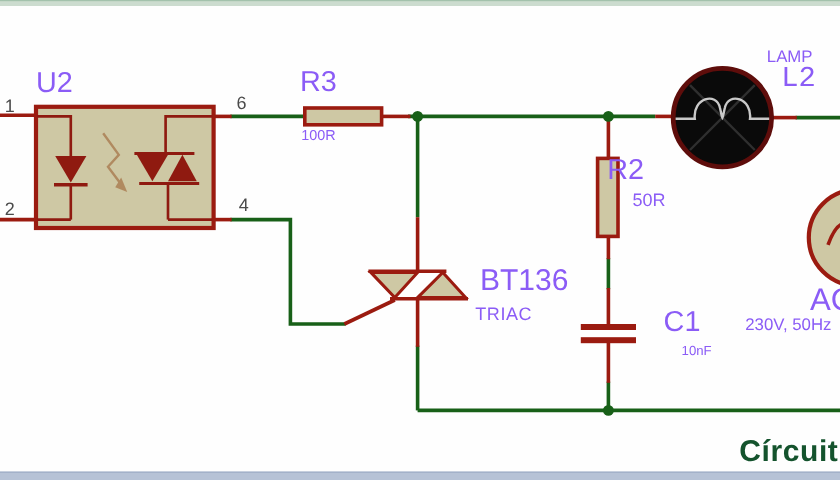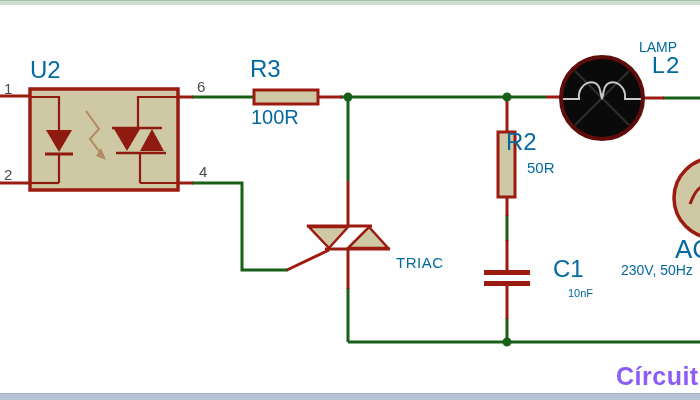--- a/index.html
+++ b/index.html
@@ -5,44 +5,44 @@
   html,body{margin:0;padding:0;background:#e8e8e8;}
   #canvas{
     position:relative;width:700px;height:400px;background:#fefefe;
     overflow:hidden;font-family:"Liberation Sans",sans-serif;
   }
   .strip-top{position:absolute;left:0;top:0;width:700px;height:5px;
     background:#ccdccf;border-top:1px solid #a3c2ac;box-sizing:border-box;}
   .strip-bottom{position:absolute;left:0;bottom:0;width:700px;height:7px;
     background:#b6c2d6;border-top:1px solid #9fadc6;box-sizing:border-box;}
   svg.wires{position:absolute;left:0;top:0;}
-  .lbl{position:absolute;color:#0369a1;line-height:1;white-space:nowrap;}
+  .lbl{position:absolute;color:#8b5cf6;line-height:1;white-space:nowrap;}
   .ref{font-size:24px;}
-  .val{font-size:20px;}
+  .val{font-size:12px;}
   .pin{font-size:15px;color:#4b4b4b;}
   .lbl-u2{left:30px;top:58px;}
   .lbl-moc{left:29px;top:194px;font-size:16px;}
   .lbl-r3{left:250px;top:57px;}
   .lbl-100r{left:251px;top:107px;}
   .lbl-r2{left:506px;top:130px;}
   .lbl-50r{left:527px;top:160px;font-size:15px;}
   .lbl-c1{left:537px;top:257px;margin-left:16px;}
   .lbl-10nf{left:568px;top:288px;font-size:11px;}
   .lbl-bt136{left:400px;top:222px;font-size:25px;}
   .lbl-triac{left:396px;top:255px;font-size:15px;letter-spacing:0.5px;}
   .lbl-lamp{left:639px;top:40px;font-size:14px;}
   .lbl-l2{left:651px;top:55px;font-family:Liberation Mono, monospace;}
   .lbl-ac{left:675px;top:236px;font-size:26px;}
   .lbl-acval{left:621px;top:263px;font-size:14px;}
   .pin-1{left:4px;top:81px;}
   .pin-2{left:4px;top:167px;}
   .pin-6{left:197px;top:79px;}
   .pin-4{left:199px;top:164px;}
   .watermark{position:absolute;left:616px;top:362px;font-size:25px;font-weight:bold;letter-spacing:0.5px;}
-  .wm-left{color:#8b5cf6;}
+  .wm-left{color:#14532d;}
   .wm-right{color:#5fa878;}
 </style>
 </head>
 <body>
 
 <div id="canvas">
 
   <div class="strip-top"></div>
 
   <svg class="wires" width="700" height="400" viewBox="0 0 700 400">
@@ -140,20 +140,21 @@
   <div class="lbl pin pin-6">6</div>
   <div class="lbl pin pin-4">4</div>
 
   <div class="lbl ref lbl-u2">U2</div>
   <div class="lbl ref lbl-r3">R3</div>
   <div class="lbl val lbl-100r">100R</div>
   <div class="lbl ref lbl-r2">R2</div>
   <div class="lbl val lbl-50r">50R</div>
   <div class="lbl ref lbl-c1">C1</div>
   <div class="lbl val lbl-10nf">10nF</div>
+  <div class="lbl lbl-bt136">BT136</div>
   <div class="lbl lbl-triac">TRIAC</div>
   <div class="lbl lbl-lamp">LAMP</div>
   <div class="lbl ref lbl-l2">L2</div>
   <div class="lbl lbl-ac">AC</div>
   <div class="lbl lbl-acval">230V, 50Hz</div>
 
   <div class="watermark">
     <span class="wm-left">Círcuit</span><span class="wm-right">D</span>
   </div>
 

